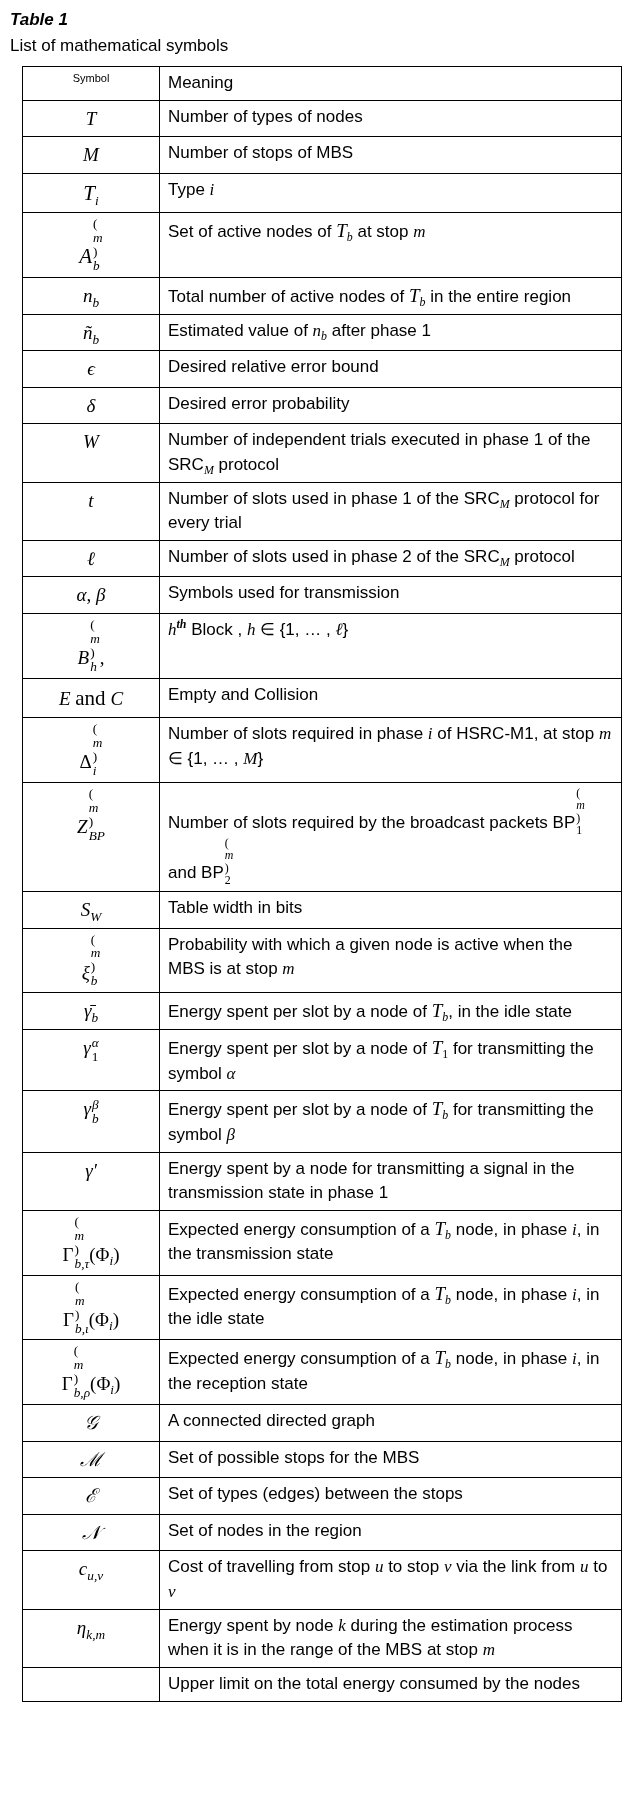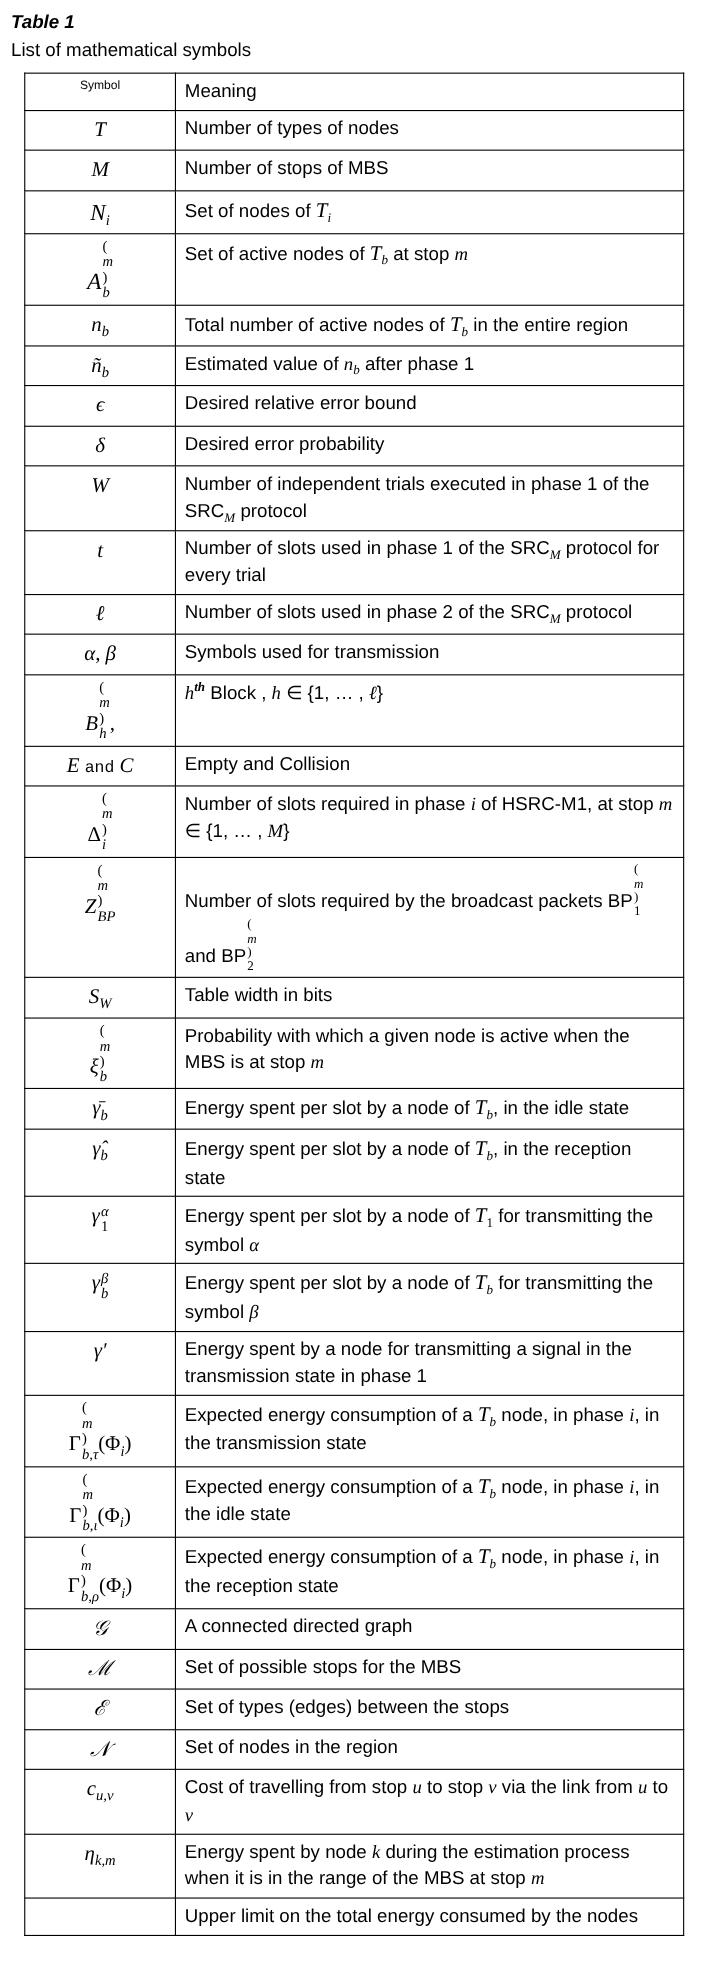--- a/index.html
+++ b/index.html
@@ -75,25 +75,25 @@
 <tr>
         <td class="sym"><span class="it">T</span></td>
 <td class="mean">Number of types of nodes</td>
       </tr>
 
 <tr>
         <td class="sym"><span class="it">M</span></td>
 <td class="mean">Number of stops of MBS</td>
       </tr>
 
-
-<tr>
-        <td class="sym"><span class="scr">N</span><sub class="it">i</sub></td>
-<td class="mean">Set of nodes of <span class="scr-m">T</span><sub class="ser-it">i</sub></td>
-      </tr>
+<tr>
+        <td class="sym"><span class="scr">T</span><sub class="it">i</sub></td>
+<td class="mean">Type <span class="ser-it">i</span></td>
+      </tr>
+
 
 <tr>
         <td class="sym"><span class="scr">A</span><span class="supsub"><span>(<span class="it">m</span>)</span><span class="it">b</span></span></td>
 <td class="mean">Set of active nodes of <span class="scr-m">T</span><sub class="ser-it">b</sub> at stop <span class="ser-it">m</span></td>
       </tr>
 
 <tr>
         <td class="sym"><span class="it">n</span><sub class="it">b</sub></td>
 <td class="mean">Total number of active nodes of <span class="scr-m">T</span><sub class="ser-it">b</sub> in the entire region</td>
       </tr>
@@ -133,21 +133,21 @@
         <td class="sym"><span class="it">α</span>, <span class="it">β</span></td>
 <td class="mean">Symbols used for transmission</td>
       </tr>
 
 <tr>
         <td class="sym"><span class="it">B</span><span class="supsub"><span>(<span class="it">m</span>)</span><span class="it">h</span></span>,</td>
 <td class="mean"><span class="ser-it">h<sup>th</sup></span> Block , <span class="ser-it">h</span> ∈ {1, … , <span class="ser-it">ℓ</span>}</td>
       </tr>
 
 <tr>
-        <td class="sym"><span class="it">E</span> <span class="ser" style="font-size:15px;font-family:Liberation Mono, monospace;">and</span> <span class="it">C</span></td>
+        <td class="sym"><span class="it">E</span> <span class="ser" style="font-size:21px;">and</span> <span class="it">C</span></td>
 <td class="mean">Empty and Collision</td>
       </tr>
 
 <tr>
         <td class="sym"><span class="ser">Δ</span><span class="supsub"><span>(<span class="it">m</span>)</span><span class="it">i</span></span></td>
 <td class="mean">Number of slots required in phase <span class="ser-it">i</span> of HSRC-M1, at stop <span class="ser-it">m</span> ∈ {1, … , <span class="ser-it">M</span>}</td>
       </tr>
 
 <tr>
         <td class="sym"><span class="it">Z</span><span class="supsub"><span>(<span class="it">m</span>)</span><span class="it">BP</span></span></td>
@@ -162,24 +162,20 @@
 <tr>
         <td class="sym"><span class="it">ξ</span><span class="supsub"><span>(<span class="it">m</span>)</span><span class="it">b</span></span></td>
 <td class="mean">Probability with which a given node is active when the MBS is at stop <span class="ser-it">m</span></td>
       </tr>
 
 <tr>
         <td class="sym"><span class="it">γ̄</span><sub class="it">b</sub></td>
 <td class="mean">Energy spent per slot by a node of <span class="scr-m">T</span><sub class="ser-it">b</sub>, in the idle state</td>
       </tr>
 
-<tr>
-        <td class="sym"><span class="it">γ̂</span><sub class="it">b</sub></td>
-<td class="mean">Energy spent per slot by a node of <span class="scr-m">T</span><sub class="ser-it">b</sub>, in the reception state</td>
-      </tr>
 
 <tr>
         <td class="sym"><span class="it">γ</span><span class="supsub"><span class="it">α</span><span class="ser">1</span></span></td>
 <td class="mean">Energy spent per slot by a node of <span class="scr-m">T</span><sub class="ser">1</sub> for transmitting the symbol <span class="ser-it">α</span></td>
       </tr>
 
 <tr>
         <td class="sym"><span class="it">γ</span><span class="supsub"><span class="it">β</span><span class="it">b</span></span></td>
 <td class="mean">Energy spent per slot by a node of <span class="scr-m">T</span><sub class="ser-it">b</sub> for transmitting the symbol <span class="ser-it">β</span></td>
       </tr>

